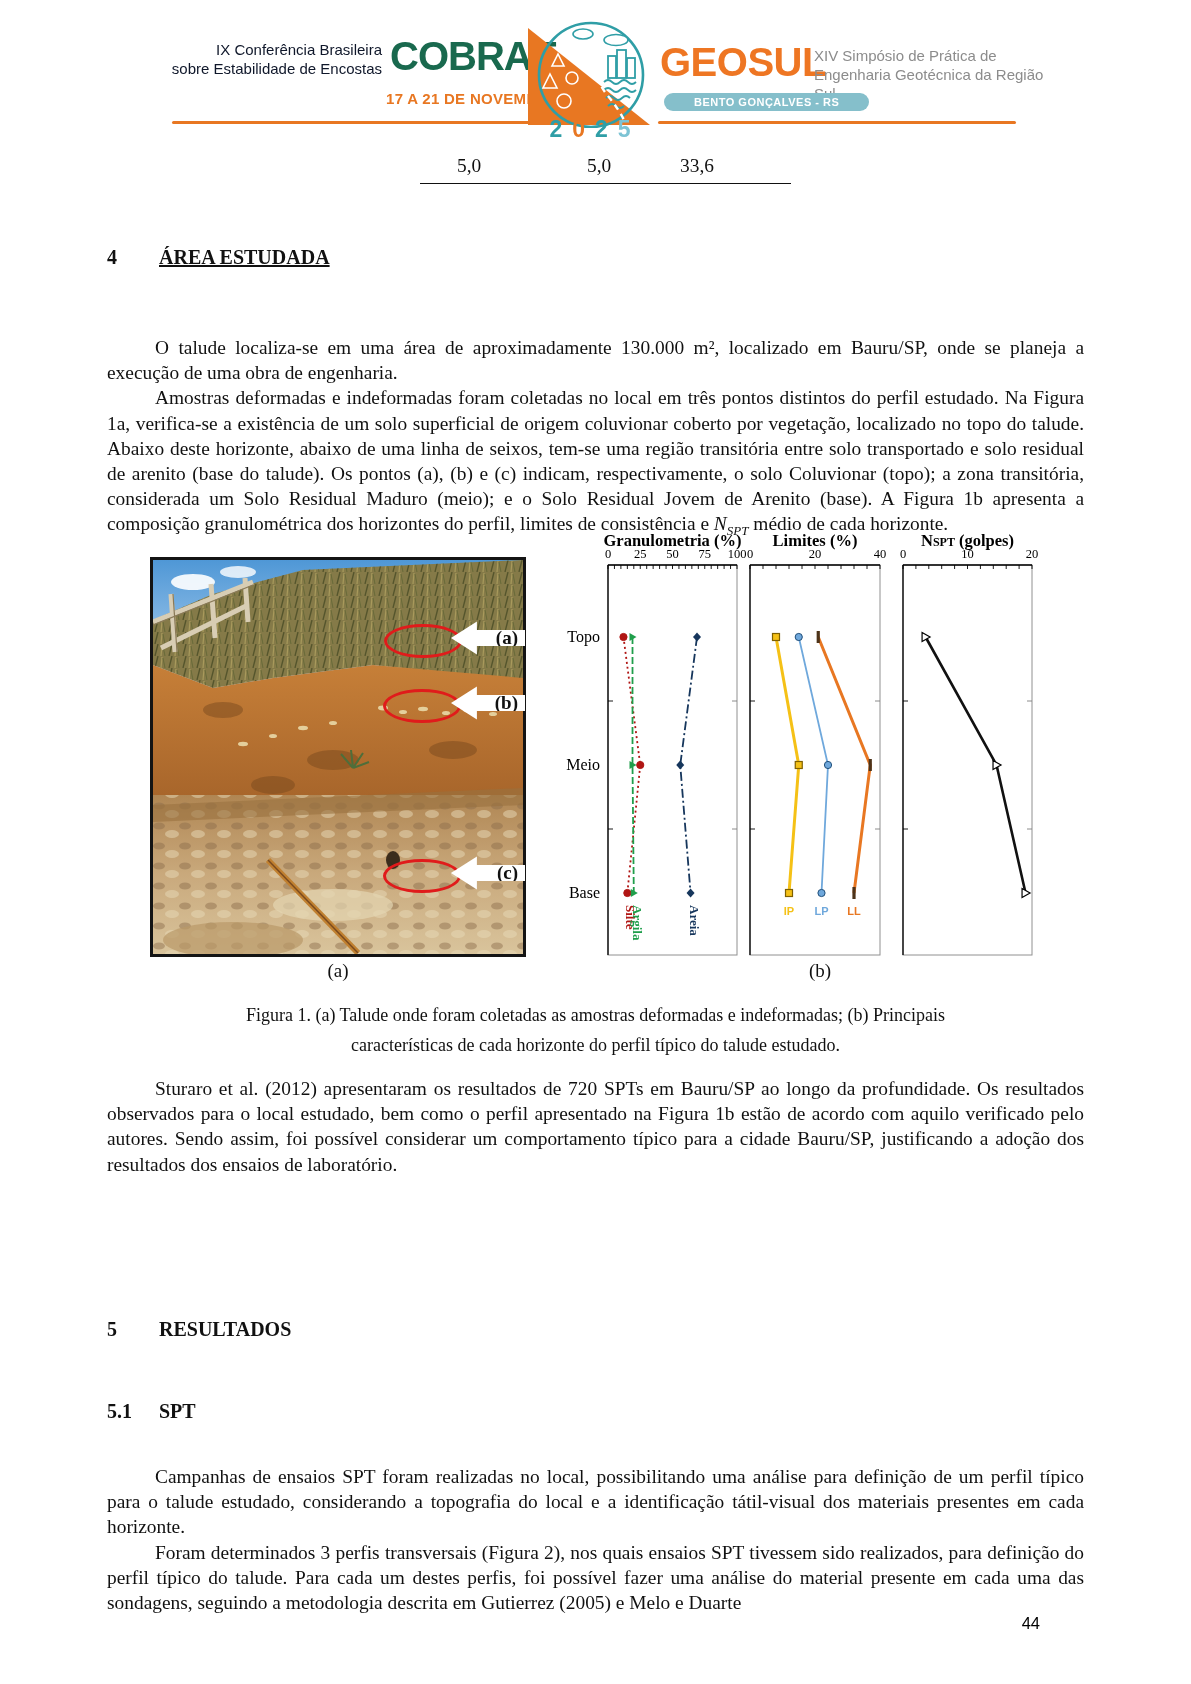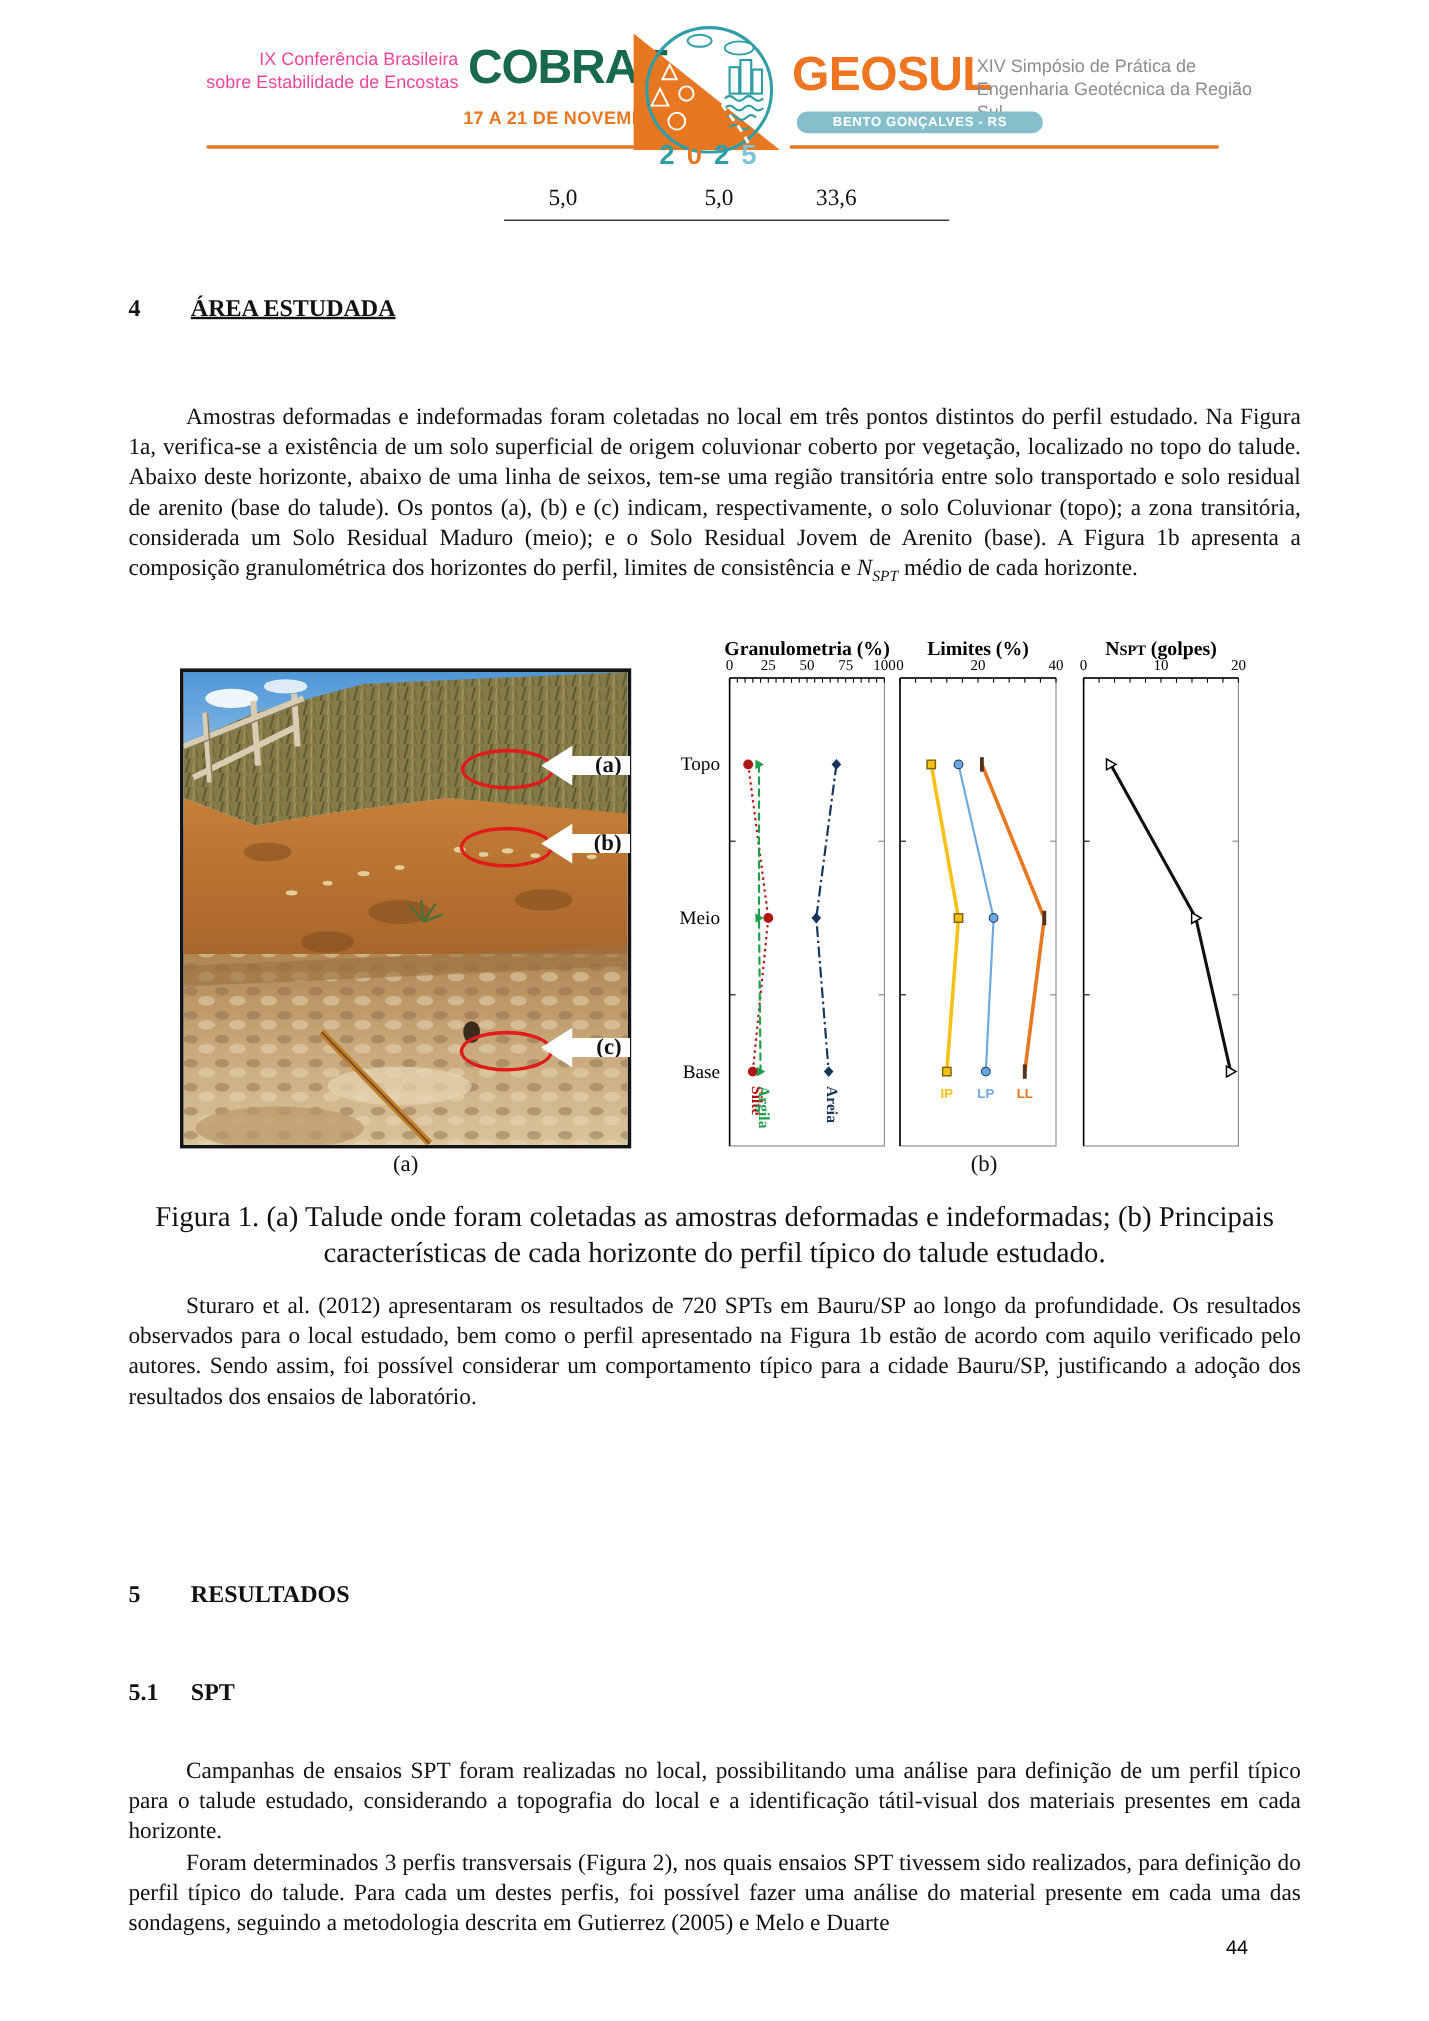--- a/index.html
+++ b/index.html
@@ -1,21 +1,21 @@
 <!DOCTYPE html>
 <html><head>
 <meta charset="utf-8">
 <style>
   html,body{margin:0;padding:0;background:#e8e8e8;}
   #page{position:relative;width:1191px;height:1684px;background:#fff;margin:0 auto;overflow:hidden;
         font-family:"Liberation Serif",serif;color:#111;}
   .abs{position:absolute;}
   
   .conf-left{left:150px;top:40px;width:232px;text-align:right;font-family:"Liberation Sans",sans-serif;
-             font-size:15px;line-height:19px;color:#ec4899;}
+             font-size:15px;line-height:19px;color:#0f172a;}
   .cobrae{left:390px;top:34px;font-family:"Liberation Sans",sans-serif;font-weight:bold;font-size:40px;
           letter-spacing:-1px;color:#19694e;}
   .dates{left:386px;top:90px;font-family:"Liberation Sans",sans-serif;font-weight:bold;font-size:15px;
          color:#e87722;letter-spacing:.3px;}
   .geosul{left:660px;top:40px;font-family:"Liberation Sans",sans-serif;font-weight:bold;font-size:40px;
           letter-spacing:-.5px;color:#ee7623;}
   .conf-right{left:814px;top:46px;width:240px;text-align:left;font-family:"Liberation Sans",sans-serif;
               font-size:15px;line-height:19px;color:#8c8c8c;}
   .badge{left:664px;top:93px;background:#85bfcb;color:#fff;font-family:"Liberation Sans",sans-serif;
          font-weight:bold;font-size:11px;letter-spacing:.5px;padding:3px 30px;border-radius:11px;}
@@ -24,21 +24,21 @@
         font-weight:bold;font-size:23px;}
   .year span{margin:0 5px;}
   
   .tblnum{top:155px;width:80px;text-align:left;font-size:19.4px;}
   .tbl-line{left:420px;top:183px;width:371px;border-top:1.7px solid #111;}
   
   .heading{font-size:20px;font-weight:bold;}
   .heading .num{display:inline-block;width:52px;}
   .txt{width:977px;font-size:19.4px;line-height:25.2px;text-align:justify;}
   .txt p{margin:0;text-indent:48px;}
-  .caption{width:977px;text-align:center;font-size:24px;line-height:30px;}
+  .caption{width:977px;text-align:center;font-size:18px;line-height:30px;}
   .sublabel{font-size:19px;text-align:center;}
   
   .photo{left:150px;top:557px;width:376px;height:400px;border:3px solid #141414;box-sizing:border-box;}
   .ellipse{position:absolute;width:72px;height:28px;border:3.5px solid #e01b1b;border-radius:50%;}
   .blockarrow{position:absolute;width:74px;height:36px;background:#fff;
       clip-path:polygon(0 50%,35% 4%,35% 28%,100% 28%,100% 72%,35% 72%,35% 96%);
       filter:drop-shadow(0 0 1.5px #444);
       display:flex;align-items:center;justify-content:flex-end;padding-right:7px;box-sizing:border-box;
       font-weight:bold;font-size:19px;}
   
@@ -111,20 +111,21 @@
   <div class="abs tblnum" style="left:457px;">5,0</div>
   <div class="abs tblnum" style="left:587px;">5,0</div>
   <div class="abs tblnum" style="left:680px;">33,6</div>
   <div class="abs tbl-line"></div>
 
   <div class="abs heading" style="left:107px;top:246px;text-decoration:underline;">
     <span class="num">4</span><span>ÁREA ESTUDADA</span>
   </div>
 
   <div class="abs txt" style="left:107px;top:335px;">
+    <p>O talude localiza-se em uma área de aproximadamente 130.000 m², localizado em Bauru/SP, onde se planeja a execução de uma obra de engenharia.</p>
     <p><span>Amostras deformadas e indeformadas foram coletadas no local em três pontos distintos do perfil estudado. Na Figura 1a, verifica-se a existência de um solo superficial de origem coluvionar coberto por vegetação, localizado no topo do talude. Abaixo deste horizonte, abaixo de uma linha de seixos, tem-se uma região transitória entre solo transportado e solo residual de arenito (base do talude). Os pontos (a), (b) e (c) indicam, respectivamente, o solo Coluvionar (topo); a zona transitória, considerada um Solo Residual Maduro (meio); e o Solo Residual Jovem de Arenito (base). A Figura 1b apresenta a composição granulométrica dos horizontes do perfil, limites de consistência e </span><i><span>N</span><sub style="font-size:13px;">SPT</sub></i><span> médio de cada horizonte.</span></p>
   </div>
 
   <div class="abs photo">
     <svg width="370" height="394" viewBox="0 0 370 394">
       <defs>
         <linearGradient id="sky" x1="0" y1="0" x2="0" y2="1">
           <stop offset="0" stop-color="#4f97d6"></stop>
             <stop offset="1" stop-color="#bcd9f2"></stop>
         </linearGradient>

